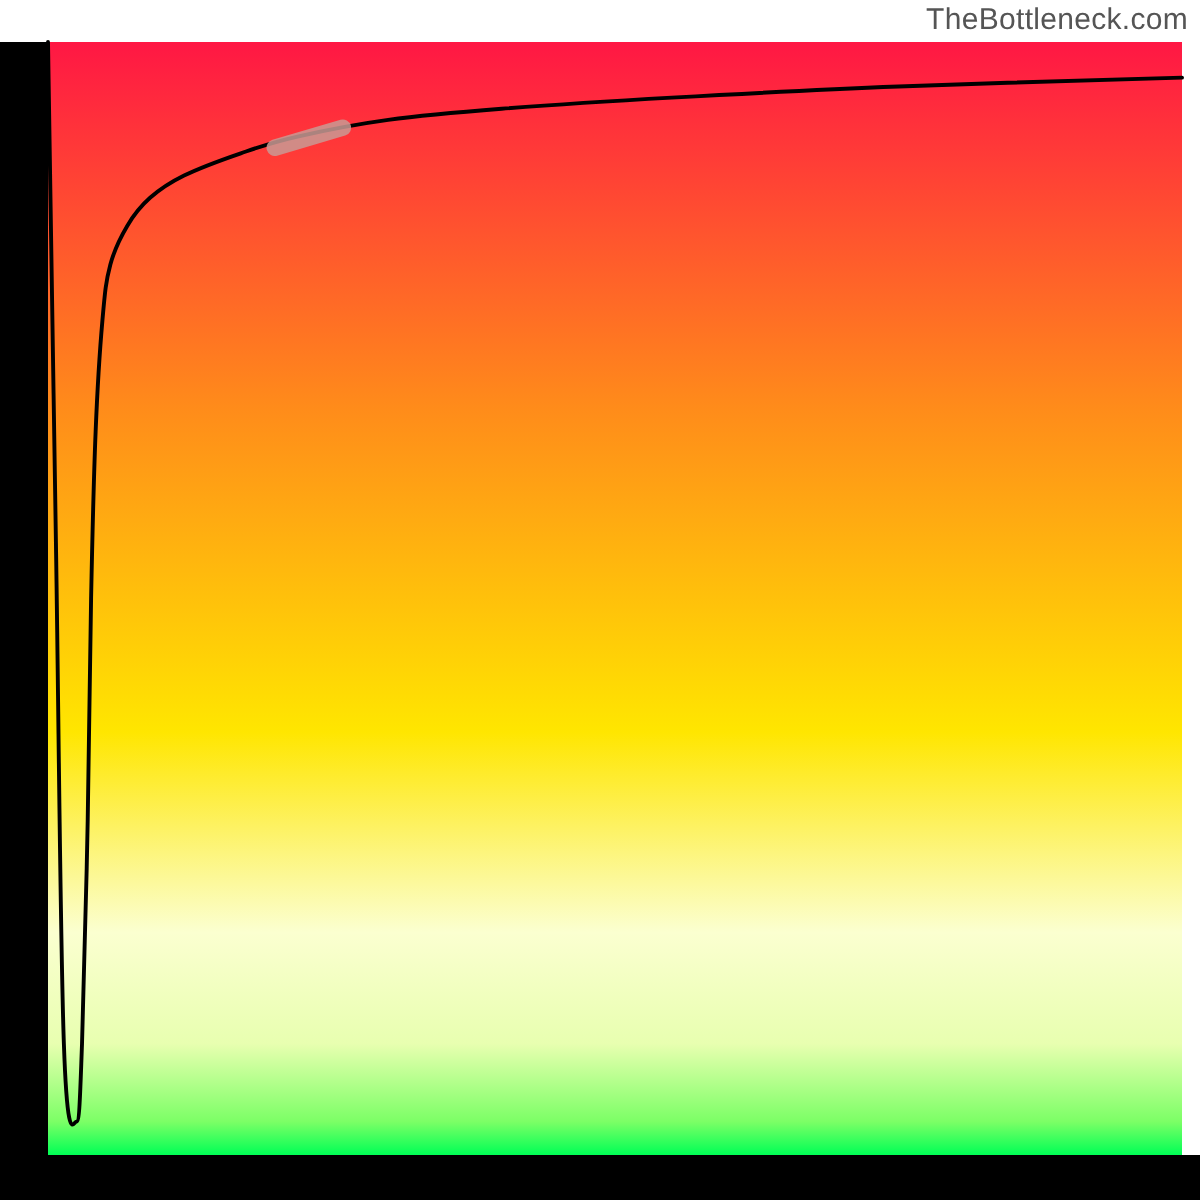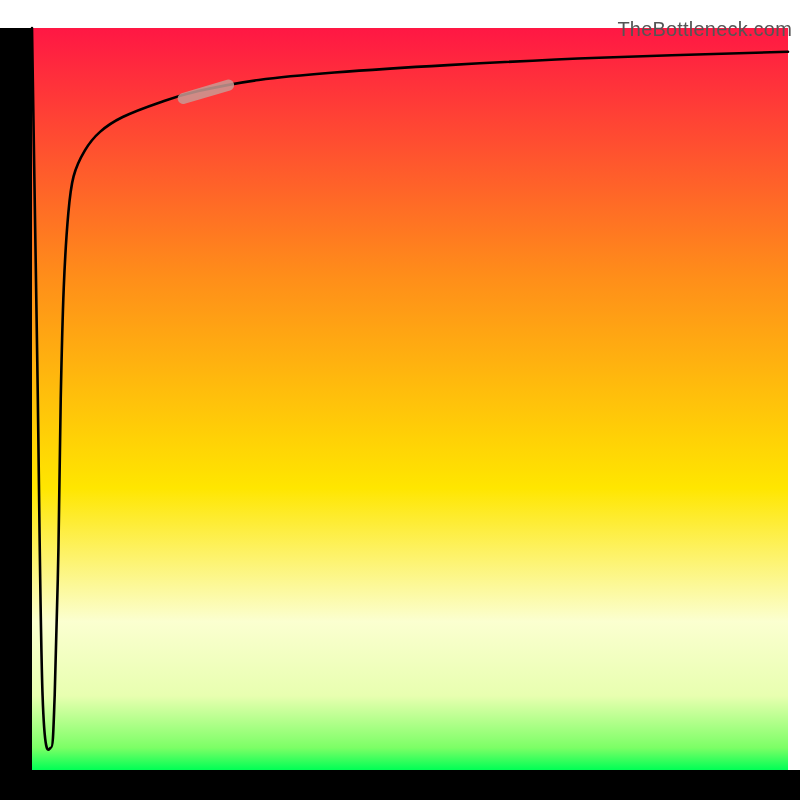--- a/index.html
+++ b/index.html
@@ -17,21 +17,20 @@
     display: block;
   }
   .watermark {
     position: absolute;
     top: 2px;
     right: 8px;
     font-size: 20px;
     color: #555;
     font-weight: 400;
     letter-spacing: 0.2px;
-    margin-top: 16px;
   }
 </style>
 </head>
 <body>
 
 <div class="stage">
   <svg width="800" height="800" viewBox="0 0 800 800">
     <defs>
       <linearGradient id="heat" x1="0" y1="0" x2="0" y2="1">
           <stop offset="0%" stop-color="#ff1744"></stop>

